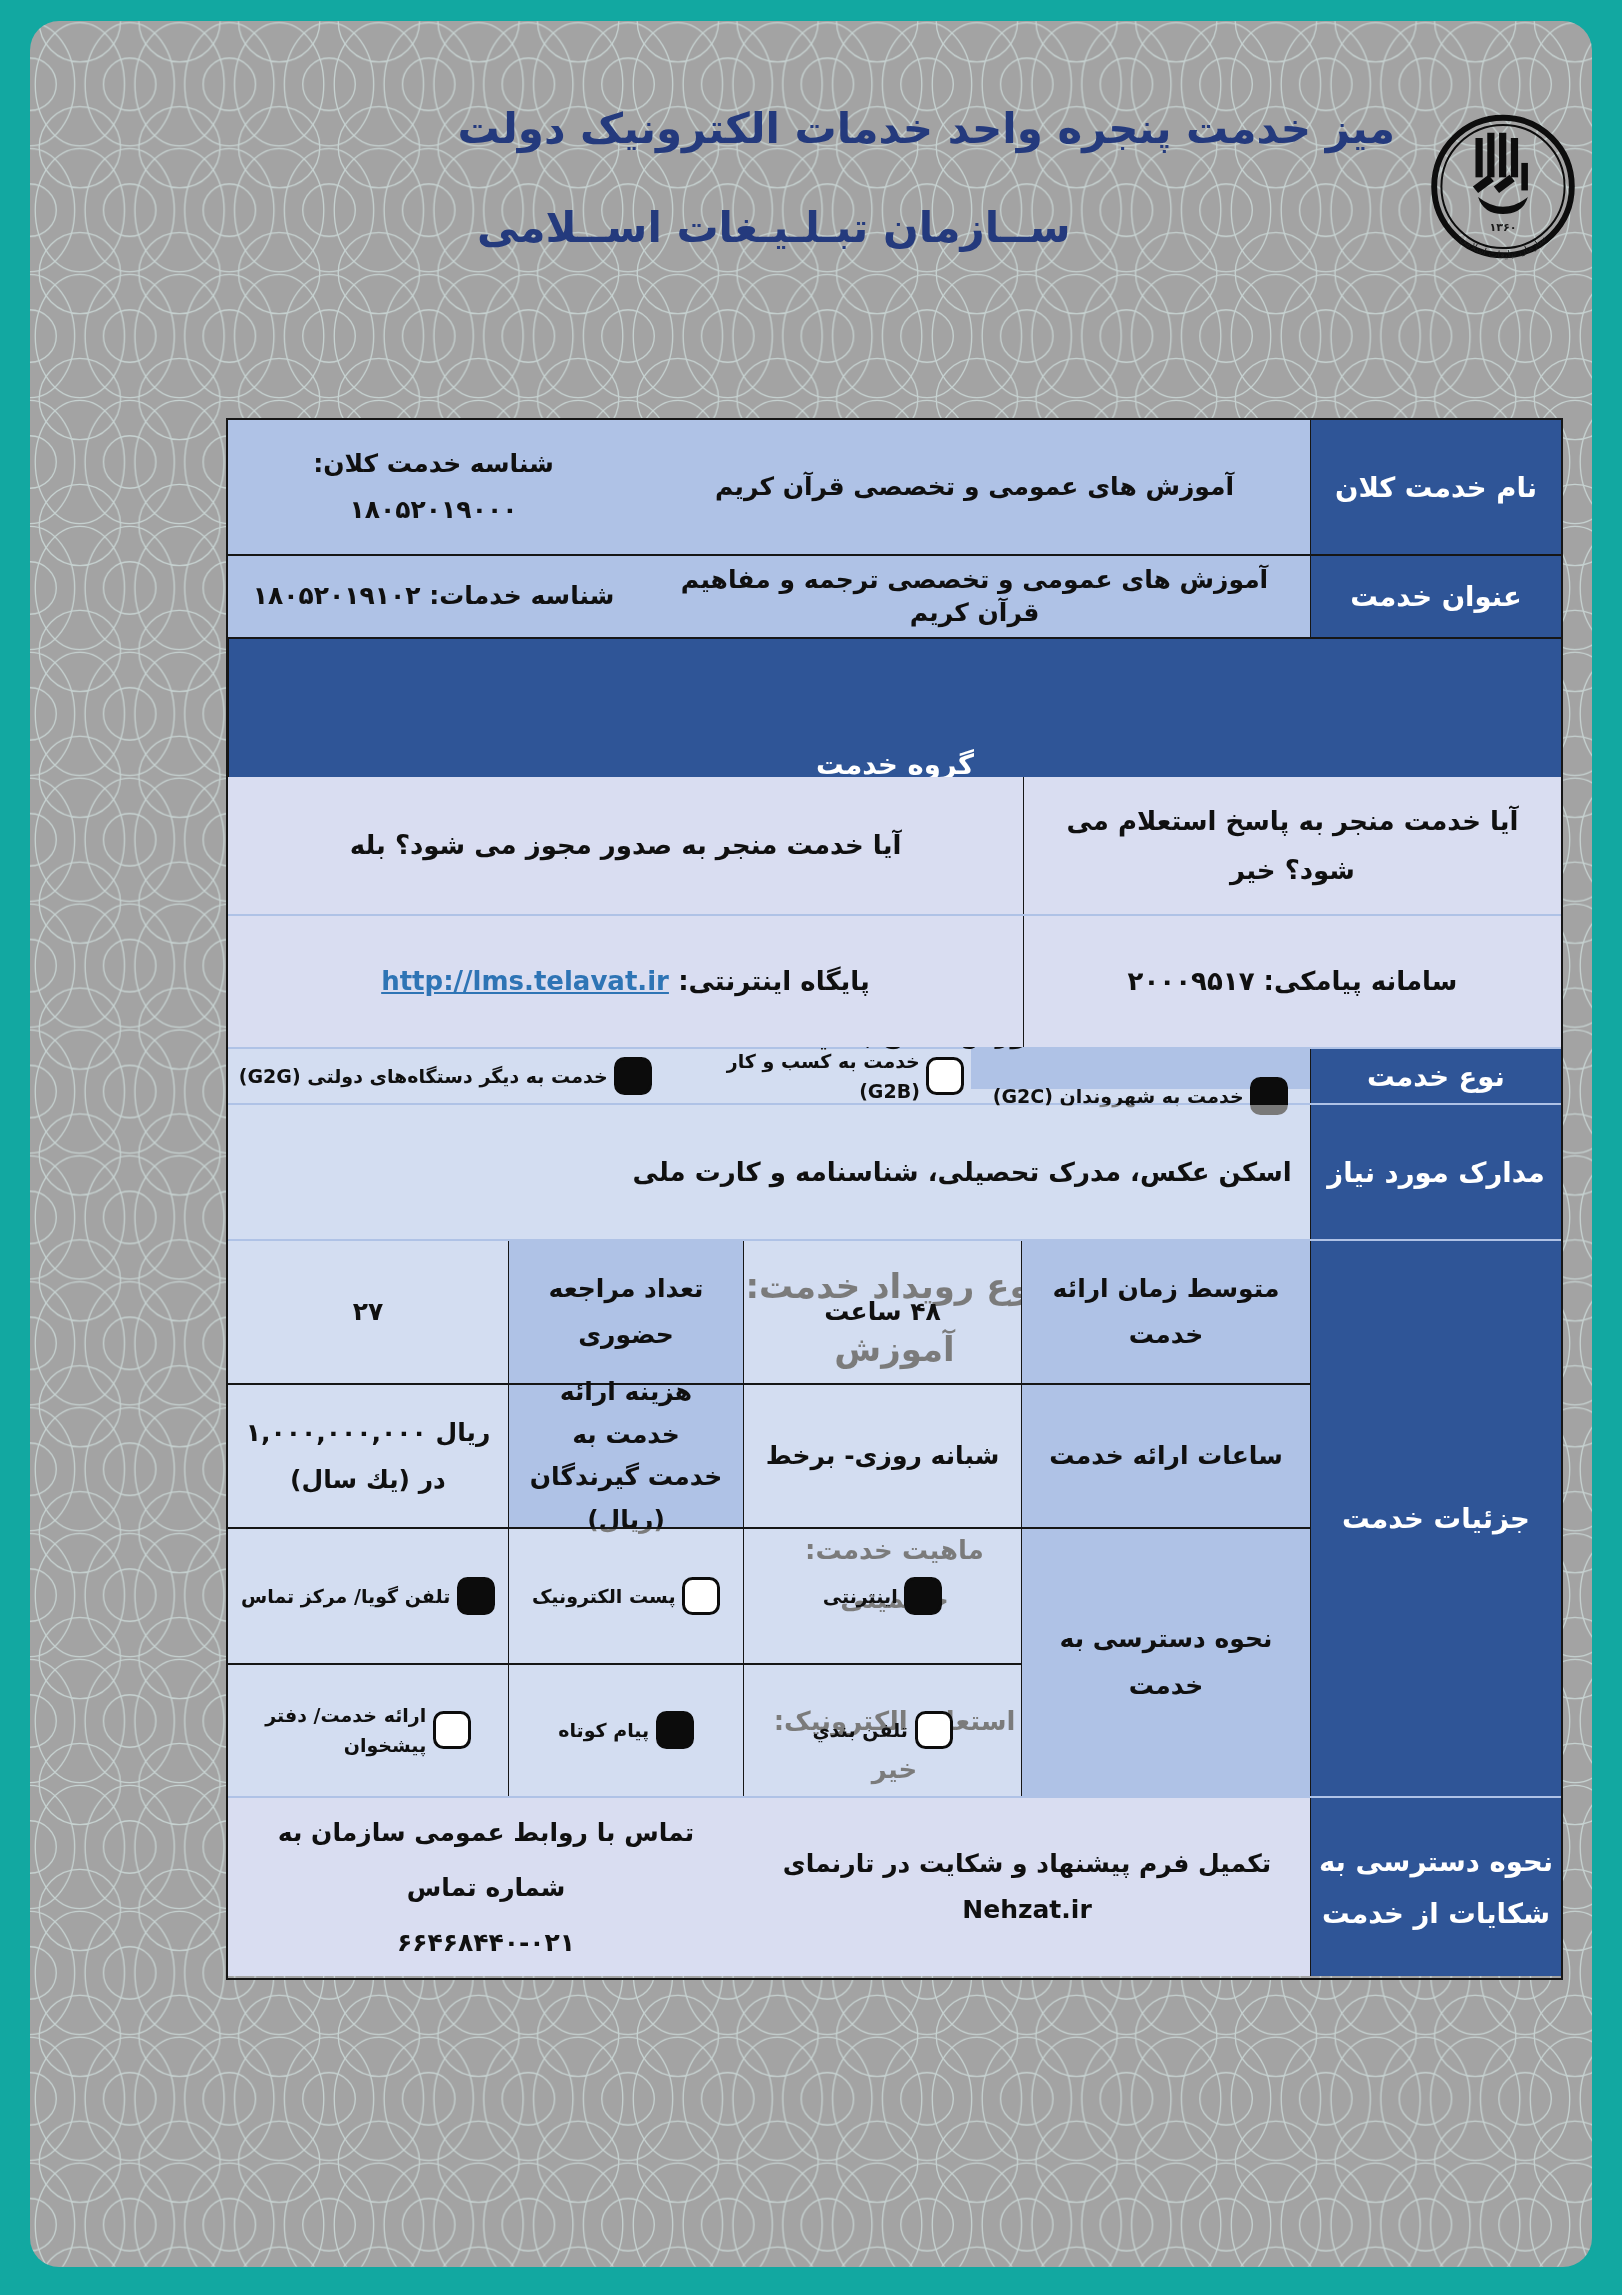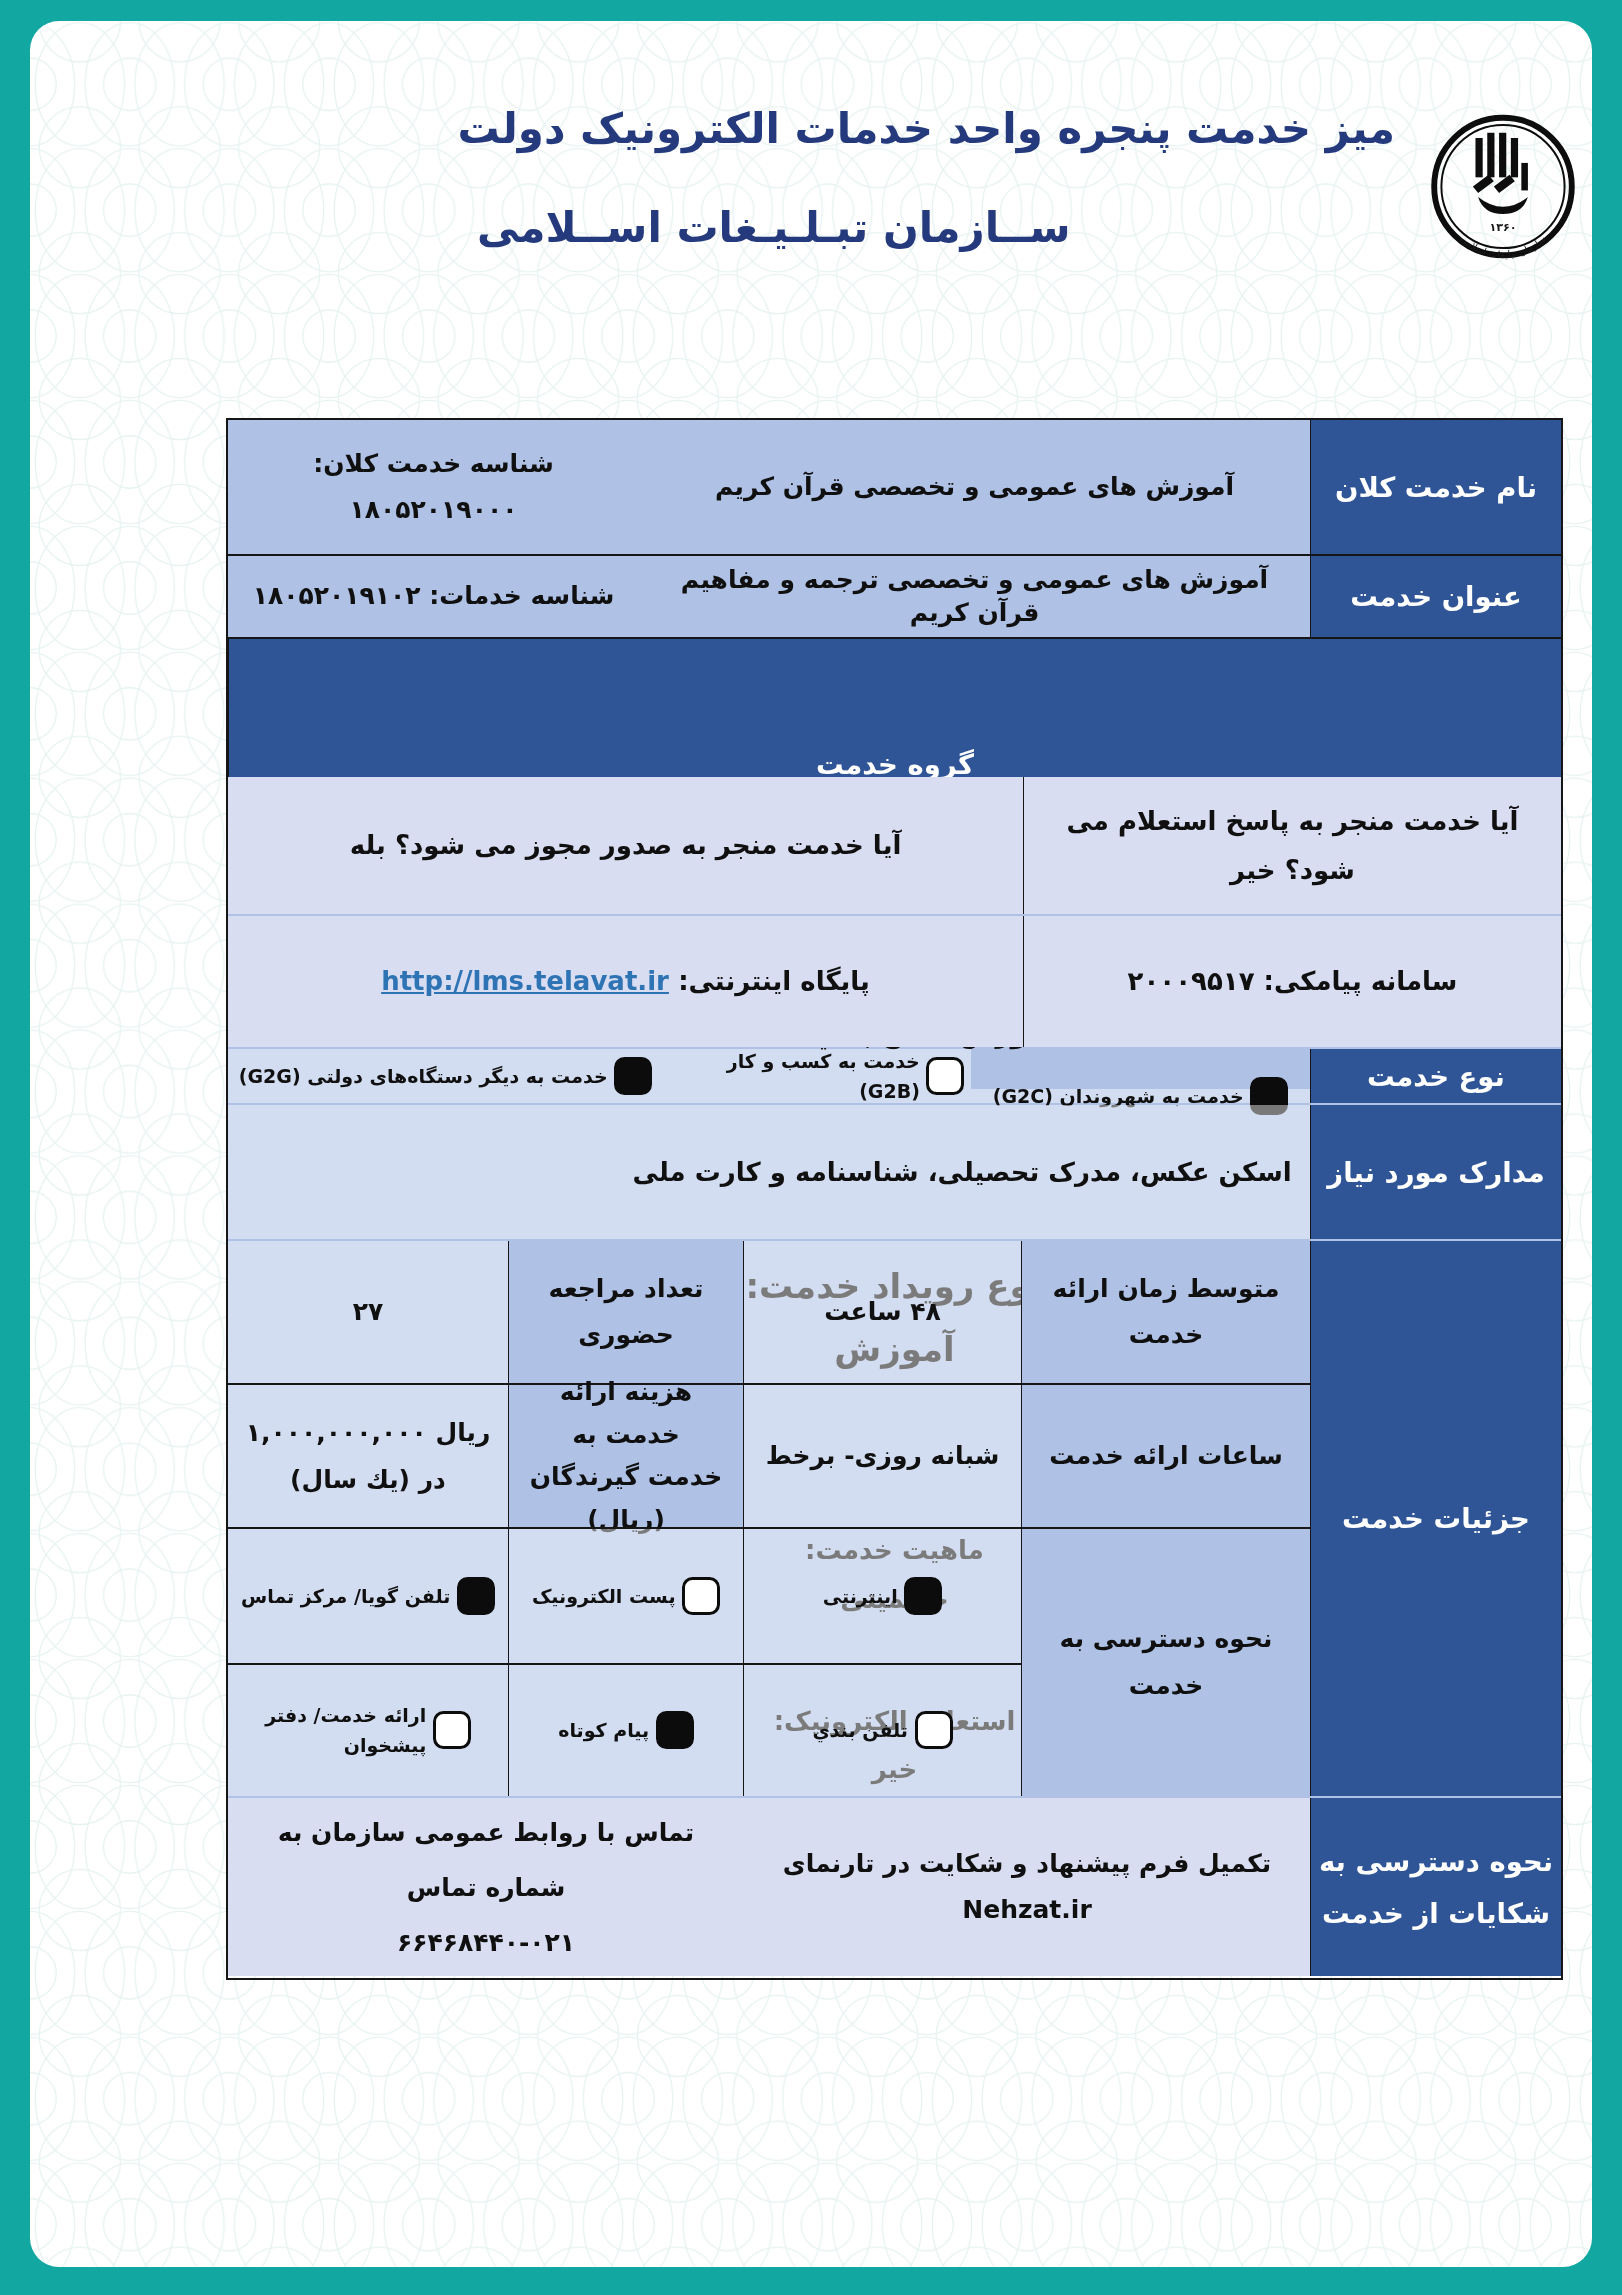--- a/index.html
+++ b/index.html
@@ -3,21 +3,21 @@
 <meta charset="utf-8">
 <style>
   html,body{margin:0;padding:0;}
   body{
     width:1623px;height:2295px;position:relative;overflow:hidden;
     background:#12A8A1;
     font-family:"DejaVu Sans", sans-serif;
   }
   .card{
     position:absolute;left:30px;top:21px;width:1562px;height:2246px;
-    background:#ffffff;border-radius:29px;overflow:hidden;
+    background:#a3a3a3;border-radius:29px;overflow:hidden;
   }
   .bgpattern{position:absolute;left:0;top:0;width:100%;height:100%;}
   
   .titles{
     position:absolute;top:77px;right:197px;width:918px;
     direction:rtl;text-align:left; 
   }
   .titles .t1,.titles .t2{
     color:#243A7D;font-weight:bold;white-space:nowrap;
     font-size:42px;line-height:62px;text-align:left;

